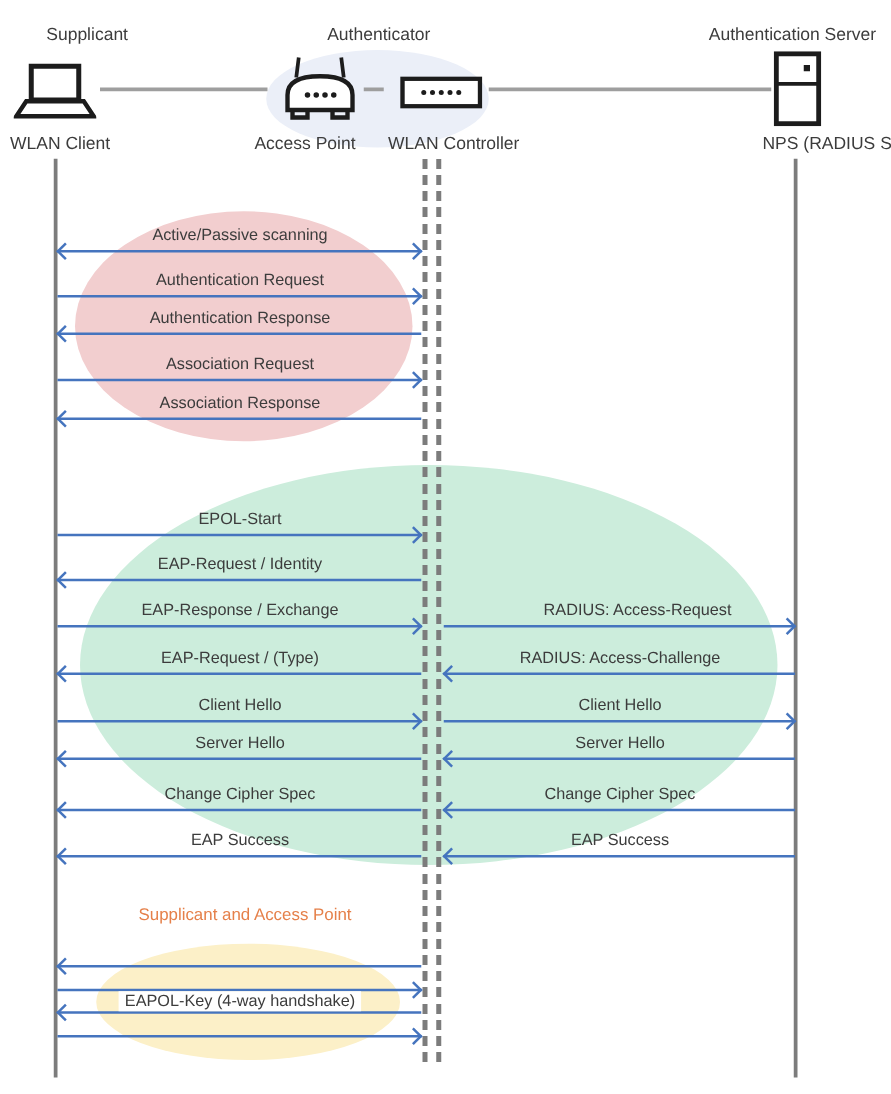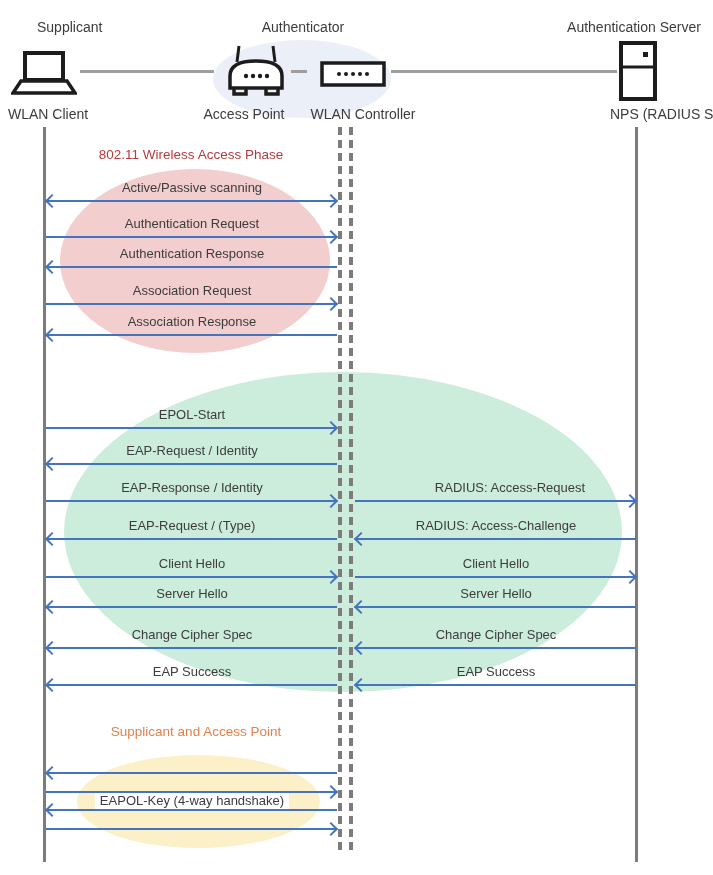--- a/index.html
+++ b/index.html
@@ -131,21 +131,20 @@
   <div class="device-label" style="left:8px;">WLAN Client</div>
   <div class="device-label centered" style="left:244px;">Access Point</div>
   <div class="device-label centered" style="left:363px;text-align:center;">WLAN Controller</div>
   <div class="device-label centered" style="left:656px;margin-left:24px;">NPS (RADIUS Server)</div>
 
   <div class="lifeline solid" id="lifeline-client"></div>
   <div class="lifeline dashed" id="lifeline-ctrl-1"></div>
   <div class="lifeline dashed" id="lifeline-ctrl-2"></div>
   <div class="lifeline solid" id="lifeline-server"></div>
 
-  <div class="phase-title centered" id="title-wireless">802.11 Wireless Access Phase</div>
   <div class="phase-title centered" id="title-key">
     <span>Supplicant and Access Point</span>
   </div>
 
   <div>
       <div class="arrow" style="left: 46px; top: 200px; width: 291px;">
         <span class="head head-right"></span>
         <span class="head head-left"></span>
       </div>
       <div class="msg-label" style="left: 192px; top: 180px;">Active/Passive scanning</div>
@@ -169,21 +168,21 @@
         <span class="head head-right"></span>
       </div>
       <div class="msg-label" style="left: 192px; top: 407px;">EPOL-Start</div>
       <div class="arrow" style="left: 46px; top: 463px; width: 291px;">
         <span class="head head-left"></span>
       </div>
       <div class="msg-label" style="left: 192px; top: 443px;">EAP-Request / Identity</div>
       <div class="arrow" style="left: 46px; top: 500px; width: 291px;">
         <span class="head head-right"></span>
       </div>
-      <div class="msg-label" style="left: 192px; top: 480px;">EAP-Response / Identity</div>
+      <div class="msg-label" style="left: 192px; top: 480px;">EAP-Response / Exchange</div>
       <div class="arrow" style="left: 355px; top: 500px; width: 281px;">
         <span class="head head-right"></span>
       </div>
       <div class="msg-label" style="left: 496px; top: 480px; padding-left: 28px;">RADIUS: Access-Request</div>
       <div class="arrow" style="left: 46px; top: 538px; width: 291px;">
         <span class="head head-left"></span>
       </div>
       <div class="msg-label" style="left: 192px; top: 518px;">EAP-Request / (Type)</div>
       <div class="arrow" style="left: 355px; top: 538px; width: 281px;">
         <span class="head head-left"></span>

